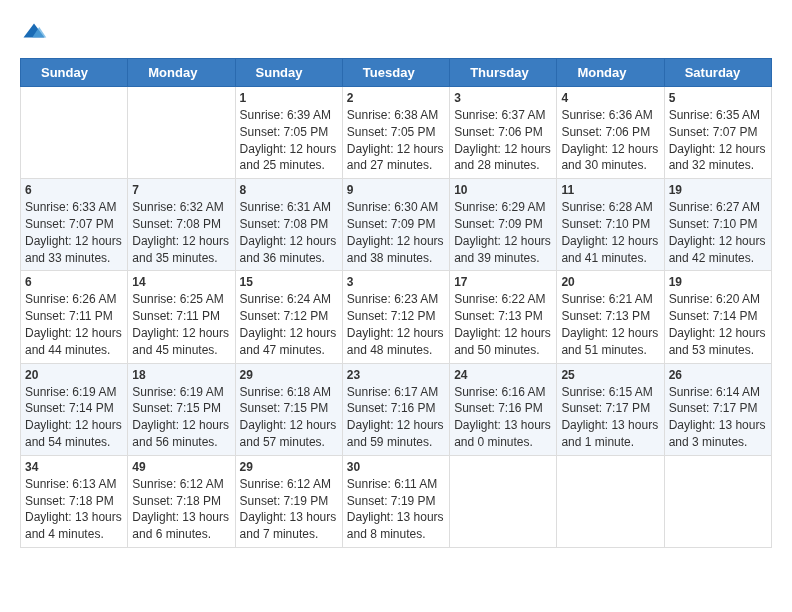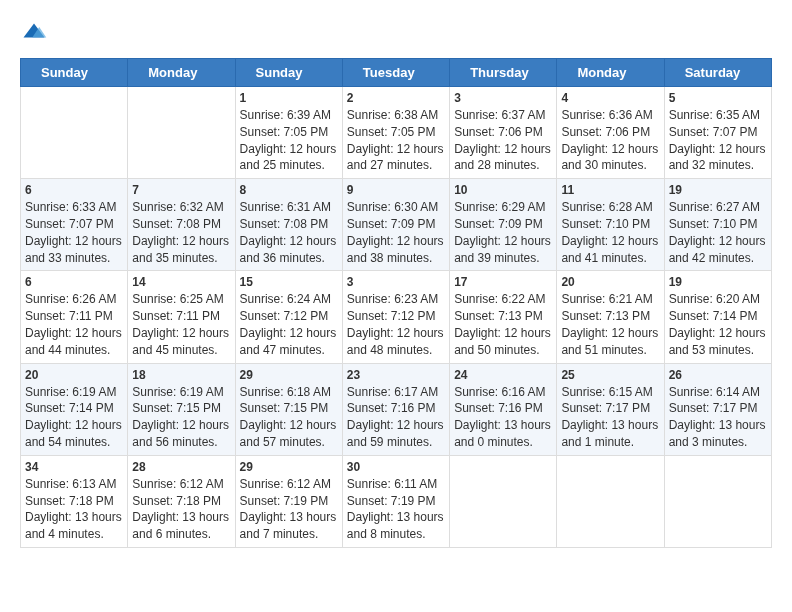--- a/index.html
+++ b/index.html
@@ -239,21 +239,21 @@
           <div class="day-number">26</div>
           <div class="day-info">Sunrise: 6:14 AM<br>Sunset: 7:17 PM<br>Daylight: 13 hours and 3 minutes.</div>
         </td>
       </tr>
       <tr>
         <td>
           <div class="day-number">34</div>
           <div class="day-info">Sunrise: 6:13 AM<br>Sunset: 7:18 PM<br>Daylight: 13 hours and 4 minutes.</div>
         </td>
         <td>
-          <div class="day-number">28</div>
+          <div class="day-number">49</div>
           <div class="day-info">Sunrise: 6:12 AM<br>Sunset: 7:18 PM<br>Daylight: 13 hours and 6 minutes.</div>
         </td>
         <td>
           <div class="day-number">29</div>
           <div class="day-info">Sunrise: 6:12 AM<br>Sunset: 7:19 PM<br>Daylight: 13 hours and 7 minutes.</div>
         </td>
         <td>
           <div class="day-number">30</div>
           <div class="day-info">Sunrise: 6:11 AM<br>Sunset: 7:19 PM<br>Daylight: 13 hours and 8 minutes.</div>
         </td>

